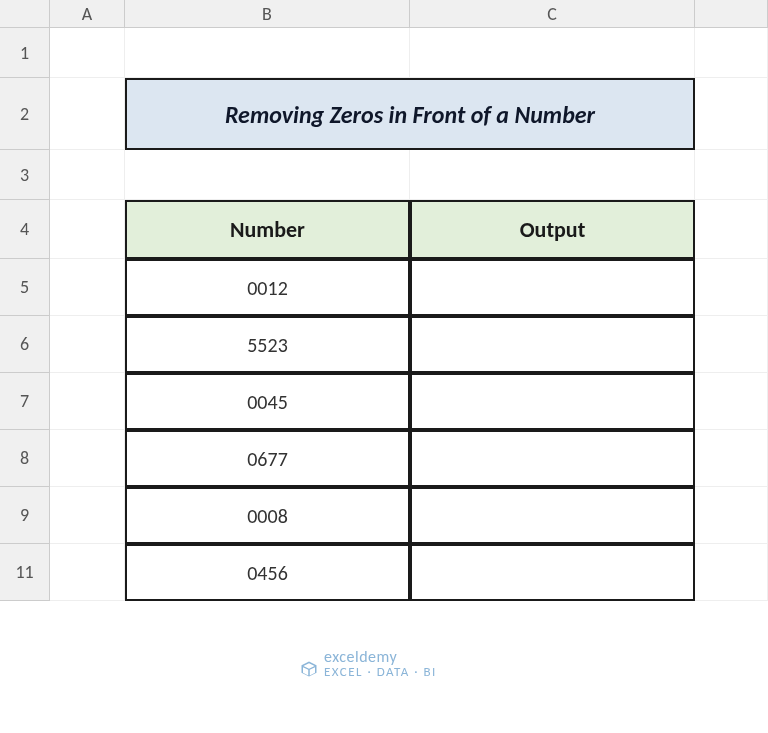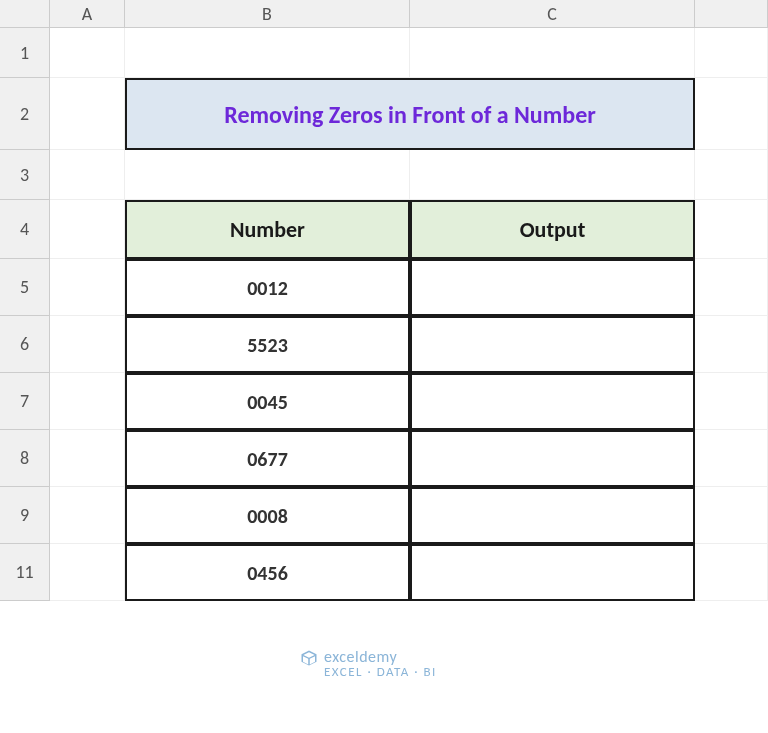--- a/index.html
+++ b/index.html
@@ -61,35 +61,35 @@
     }
     .cell {
       border-right: 1px solid #eee;
       border-bottom: 1px solid #eee;
       display: flex;
       align-items: center;
       justify-content: center;
       font-size: 20px;
       color: #333;
       background: #fff;
-      font-weight: bold;
     }
     .r1 { height: 50px; }
     .r2 { height: 72px; }
     .r3 { height: 50px; }
     .r4 { height: 59px; }
     .r5, .r6, .r7, .r8, .r9, .r10, .r11 { height: 57px; }
     .r12 { height: 55px; }
     
     .title-cell {
       background: #dce6f1;
       border: 2px solid #1a1a1a;
       font-weight: bold;
       font-size: 24px;
-      color: #6d28d9;
+      color: #0f172a;
+      font-style: italic;
     }
     .header-cell {
       background: #e2efda;
       border: 2px solid #1a1a1a;
       font-weight: bold;
       font-size: 22px;
       color: #1a1a1a;
     }
     .data-cell {
       border: 2px solid #1a1a1a;
@@ -97,21 +97,21 @@
       color: #333;
     }
     .merged-title {
       width: 570px;
     }
     .watermark {
       position: absolute;
       bottom: 55px;
       left: 300px;
       display: flex;
-      align-items: flex-start;
+      align-items: flex-end;
       gap: 6px;
       color: #8bb5d8;
       font-size: 14px;
     }
     .watermark-icon {
       width: 18px;
       height: 18px;
     }
     .watermark-text {
       display: flex;

